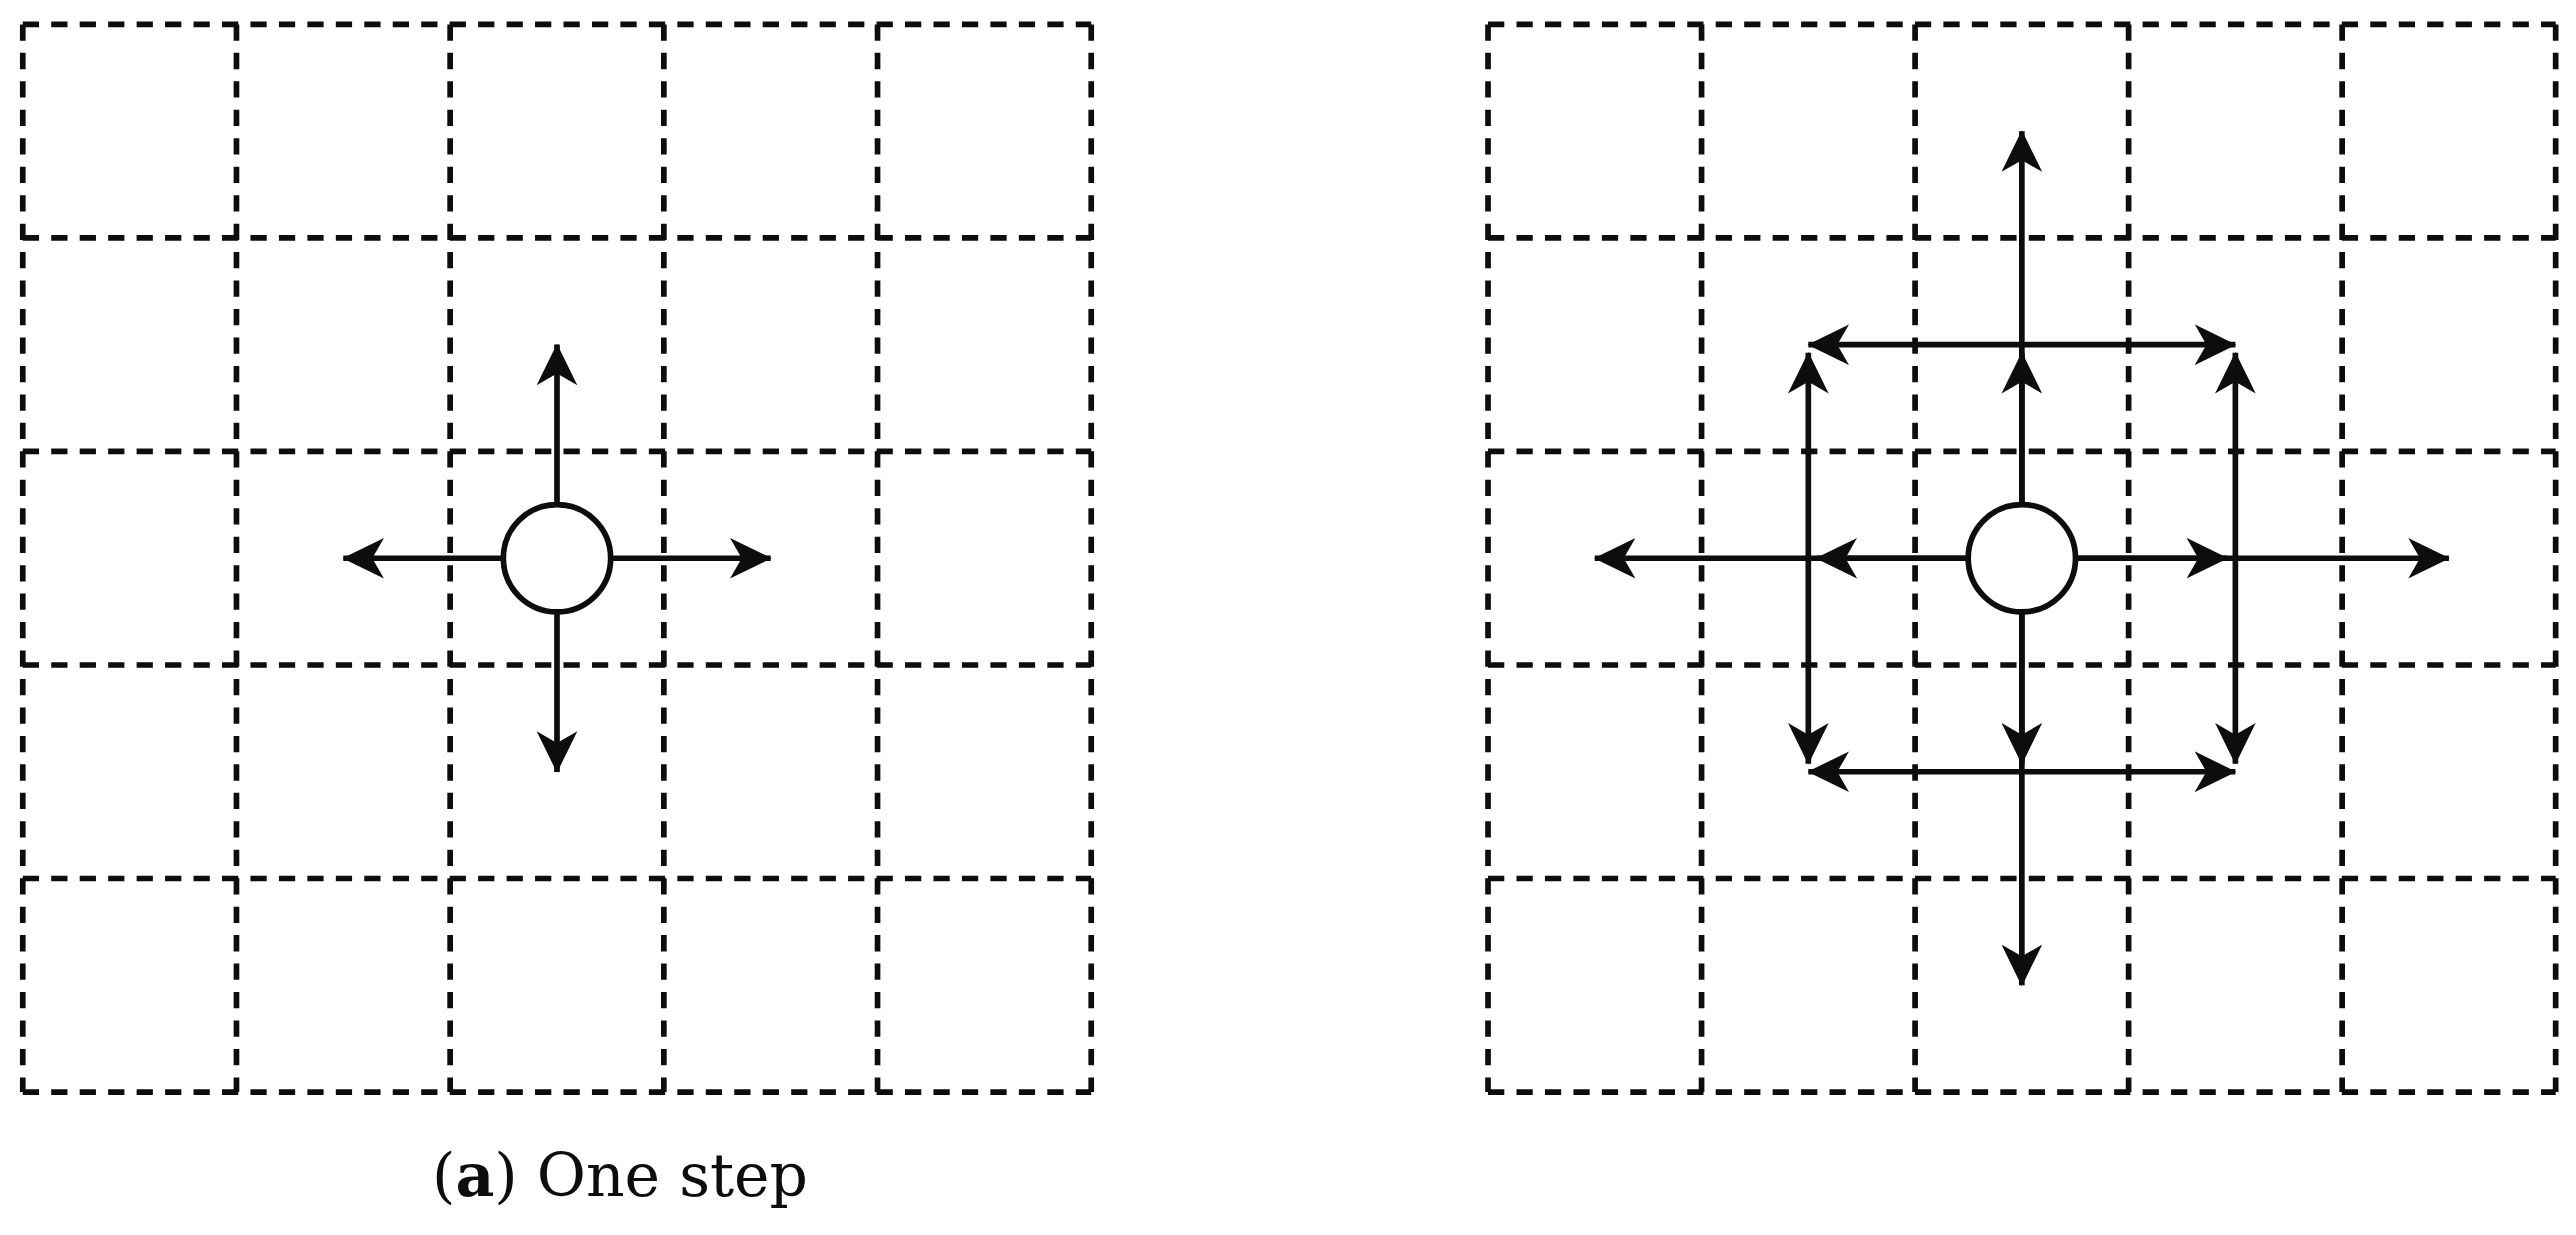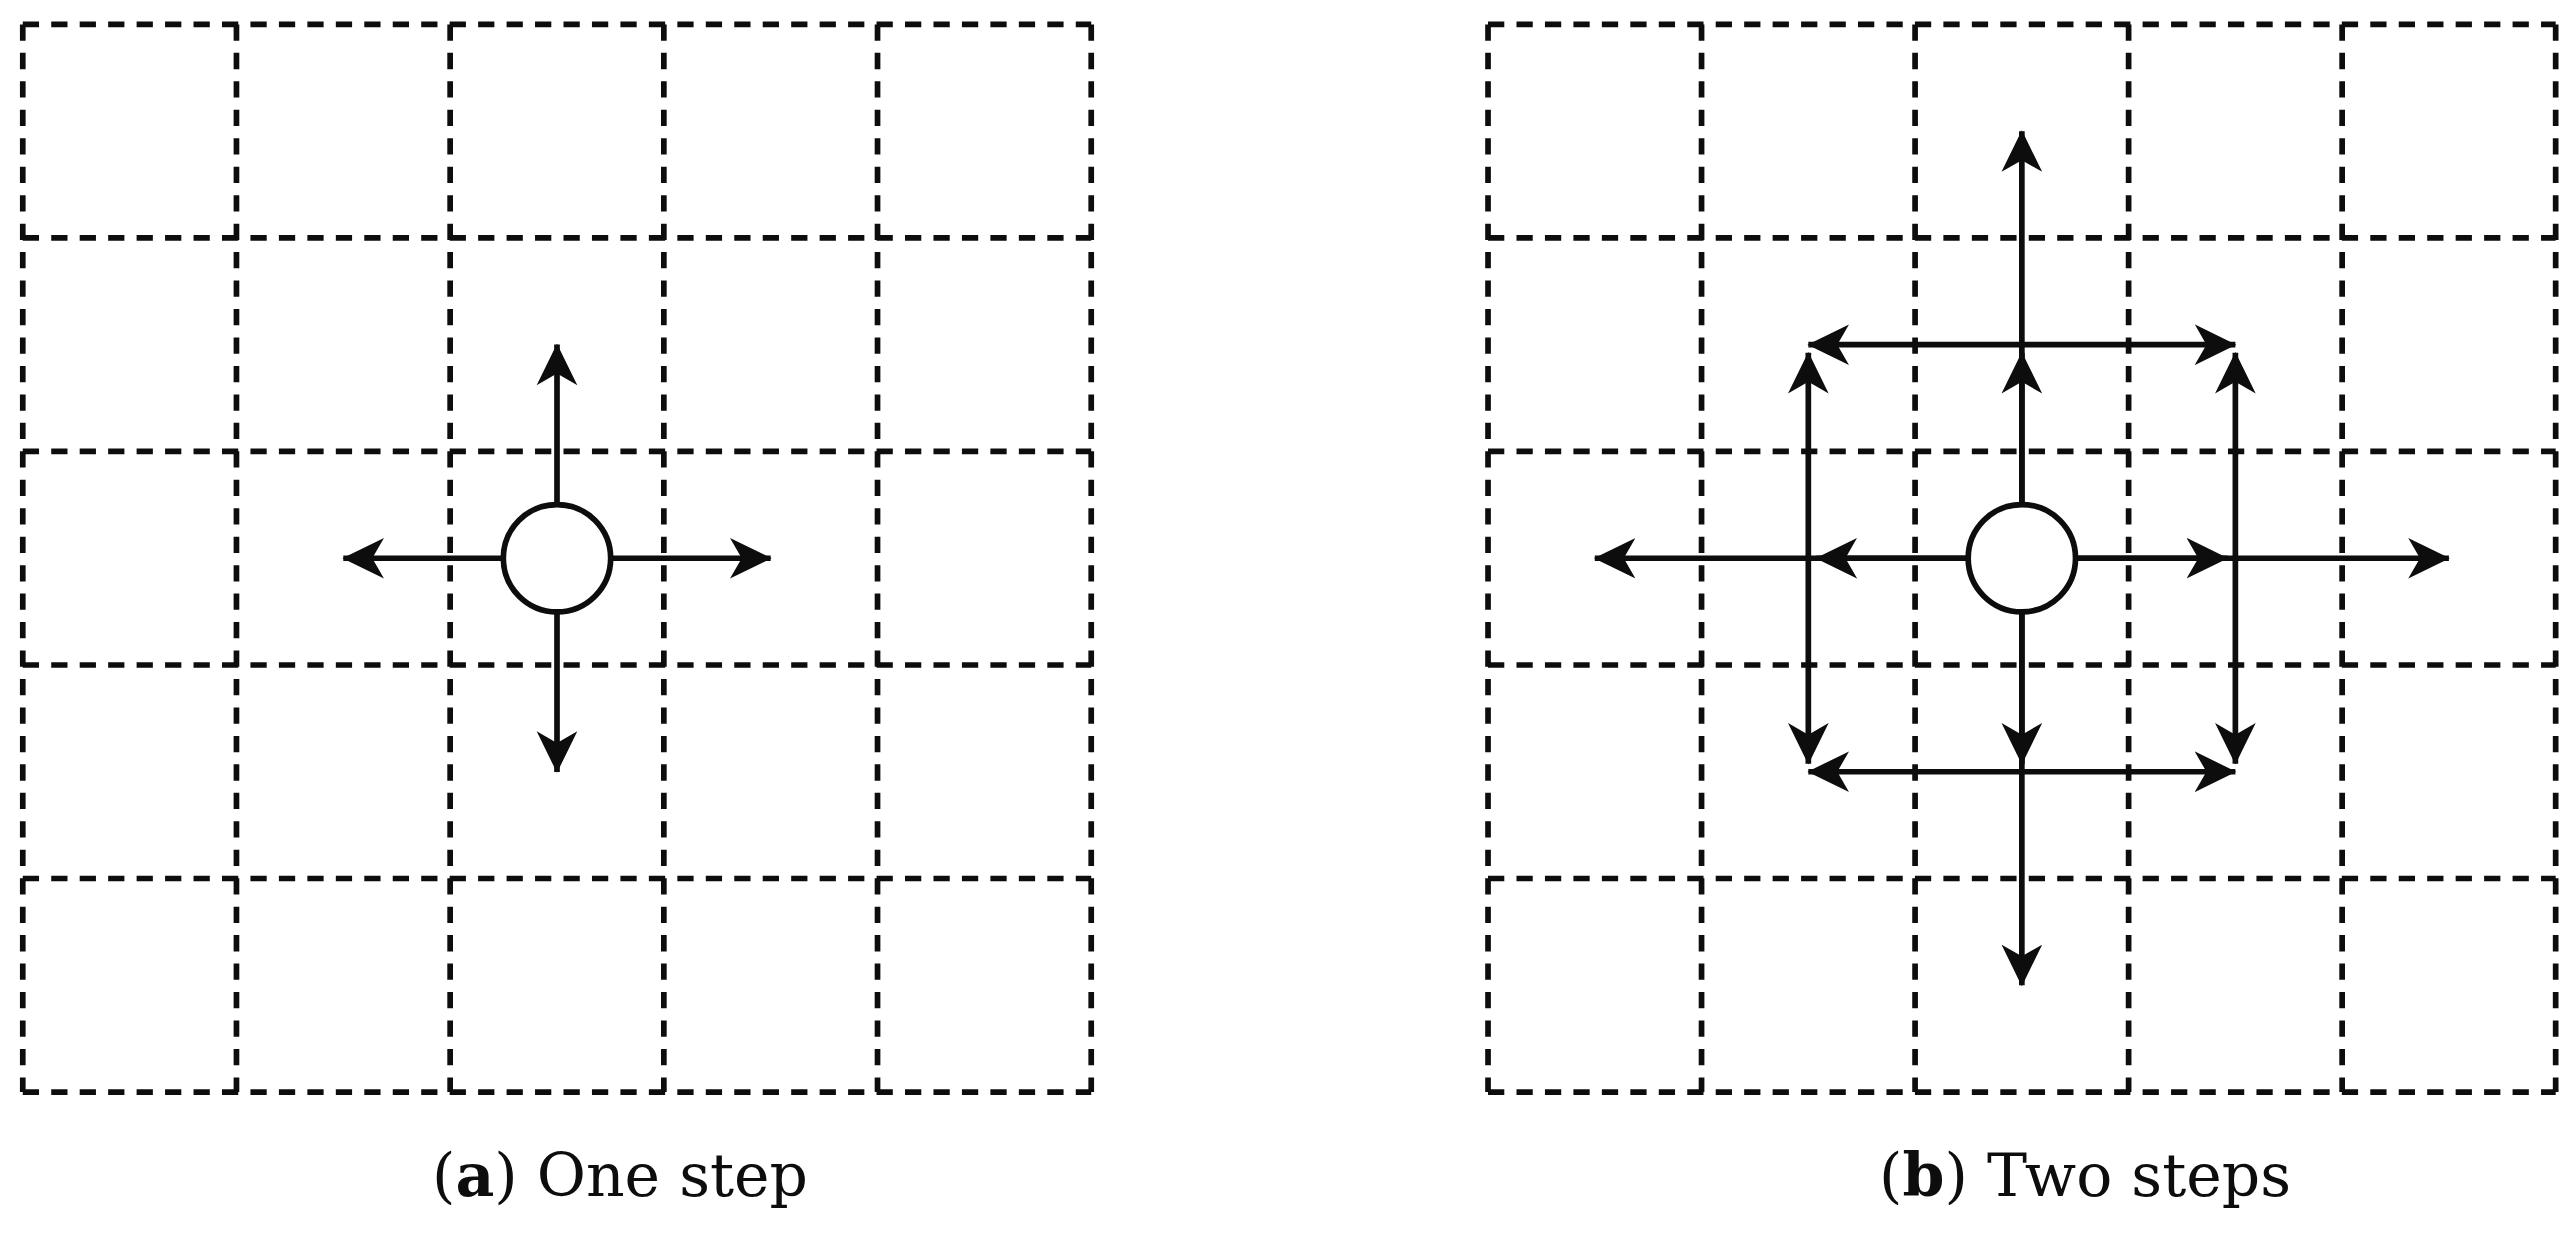--- a/index.html
+++ b/index.html
@@ -93,17 +93,14 @@
         <line x1="2223.9" y1="433.9" x2="2223.9" y2="939.1" class="arrow-line" marker-end="url(#ah)" marker-start="url(#ah)"></line>
         <line x1="2749.1" y1="433.9" x2="2749.1" y2="939.1" class="arrow-line" marker-end="url(#ah)" marker-start="url(#ah)"></line>
         <circle cx="2486.5" cy="686.5" r="66" class="agent-circle"></circle>
       </g>
   </svg>
 
   <div class="caption" style="left: 620px; top: 1145px;">
     <span>(</span><span class="cap-letter">a</span><span>) One step</span>
   </div>
 
-  <div class="caption" style="left: 2085px; top: 1145px;">
-    <span>(</span><span class="cap-letter">b</span><span>) Two steps</span>
-  </div>
 </div>
 
 
 </body></html>

